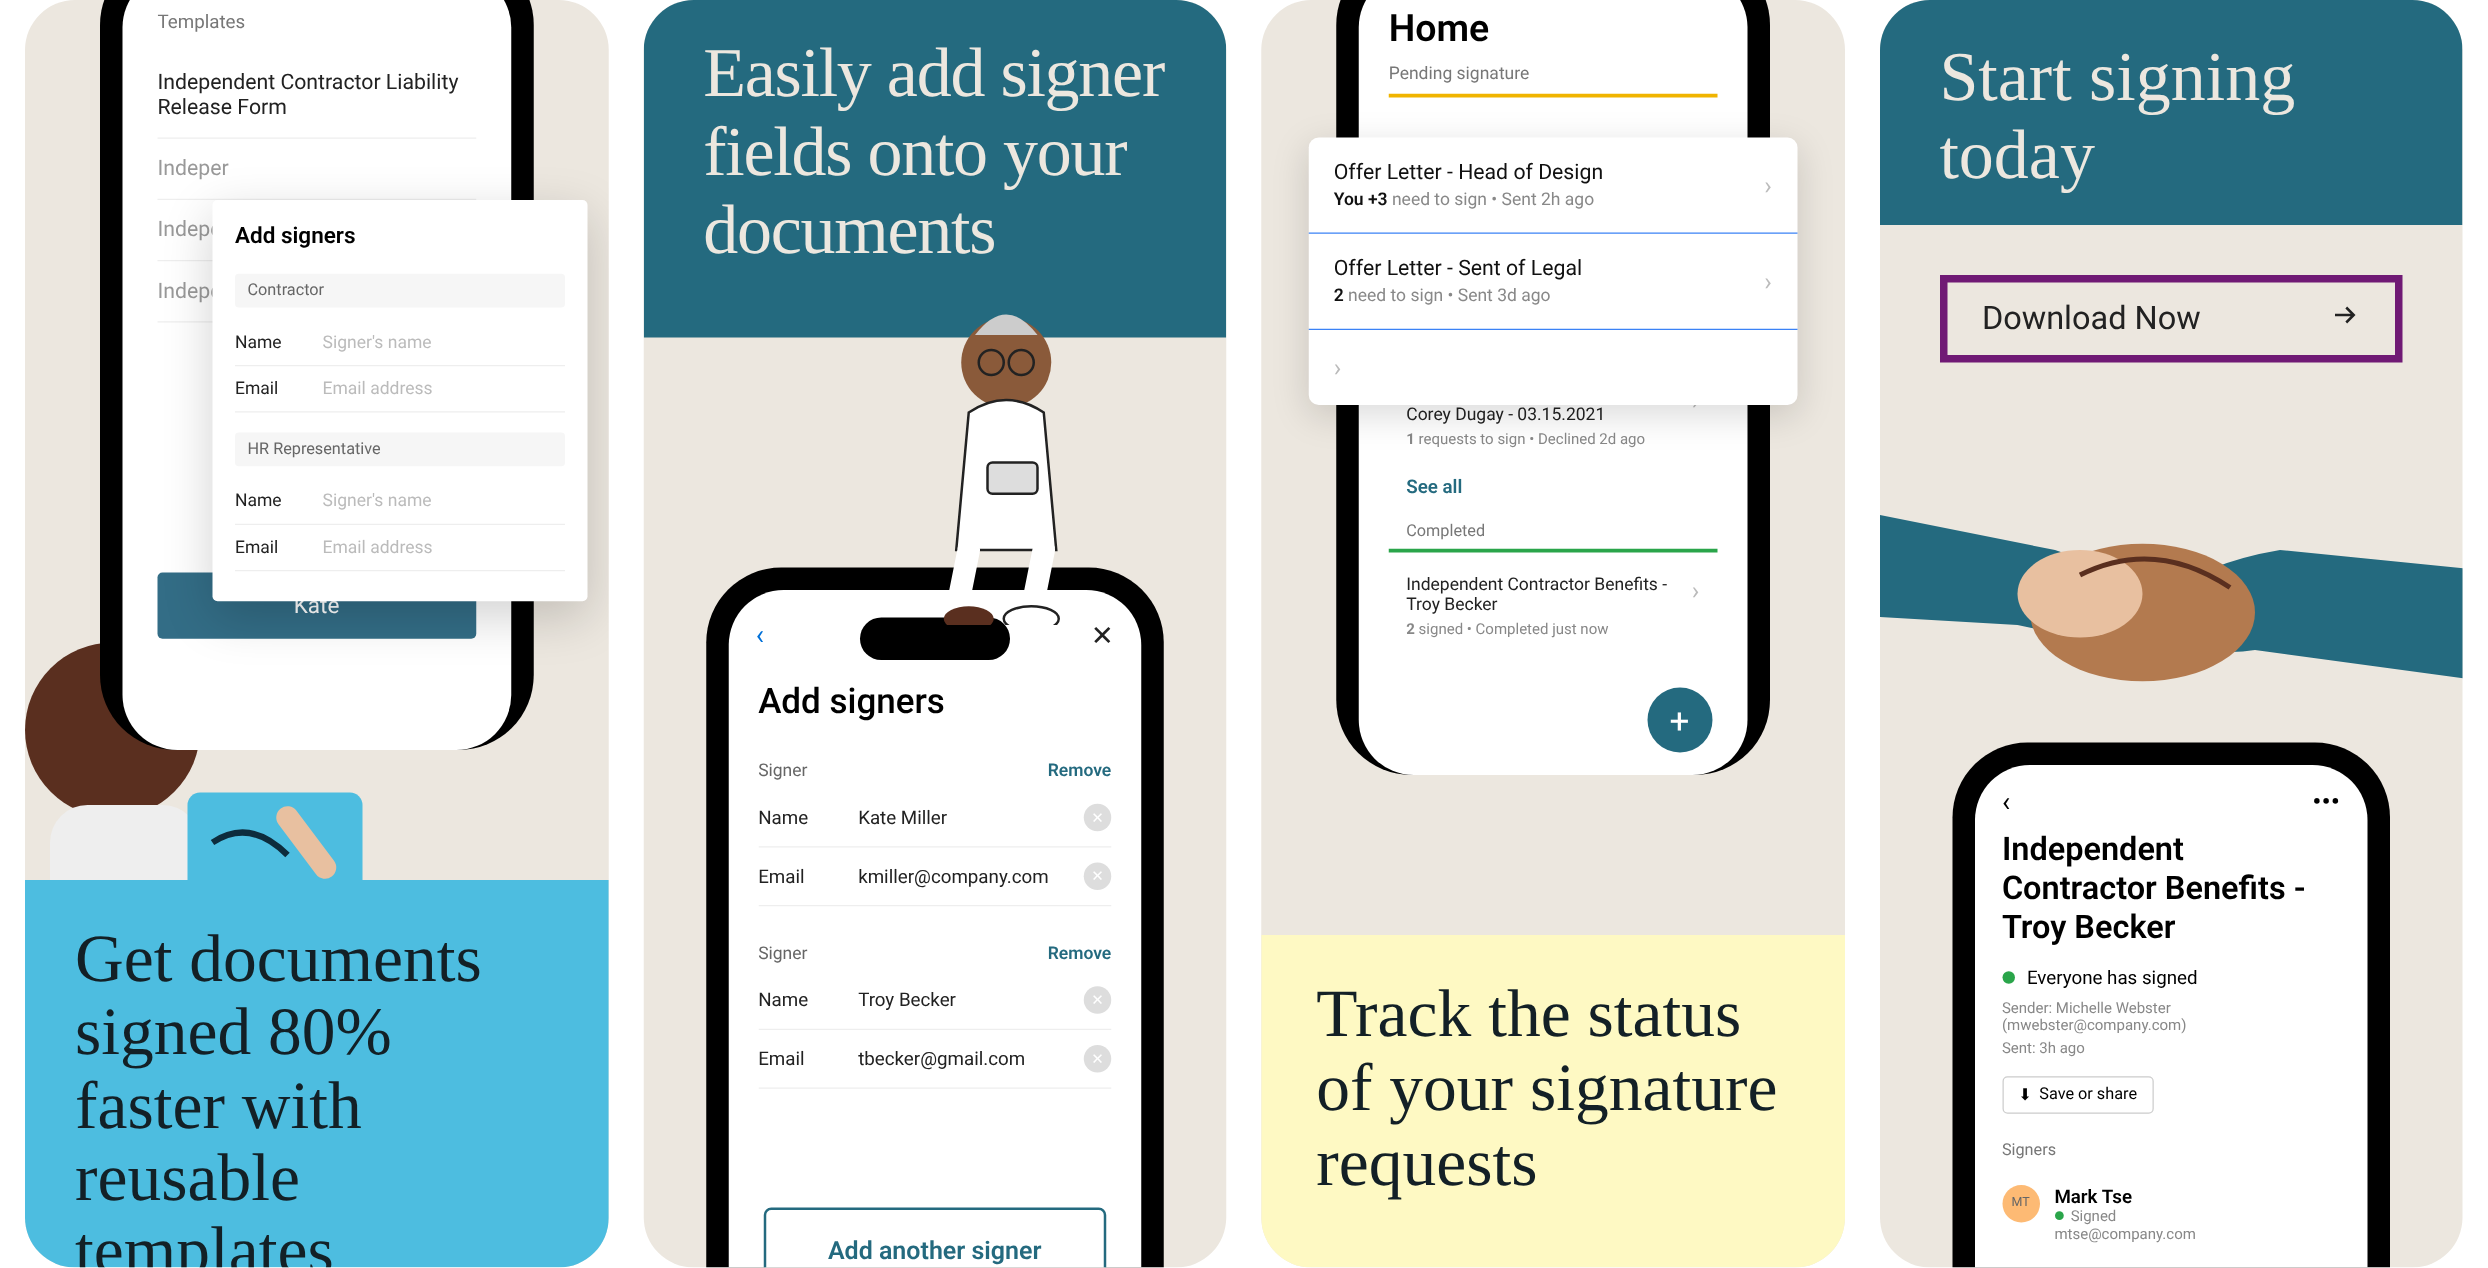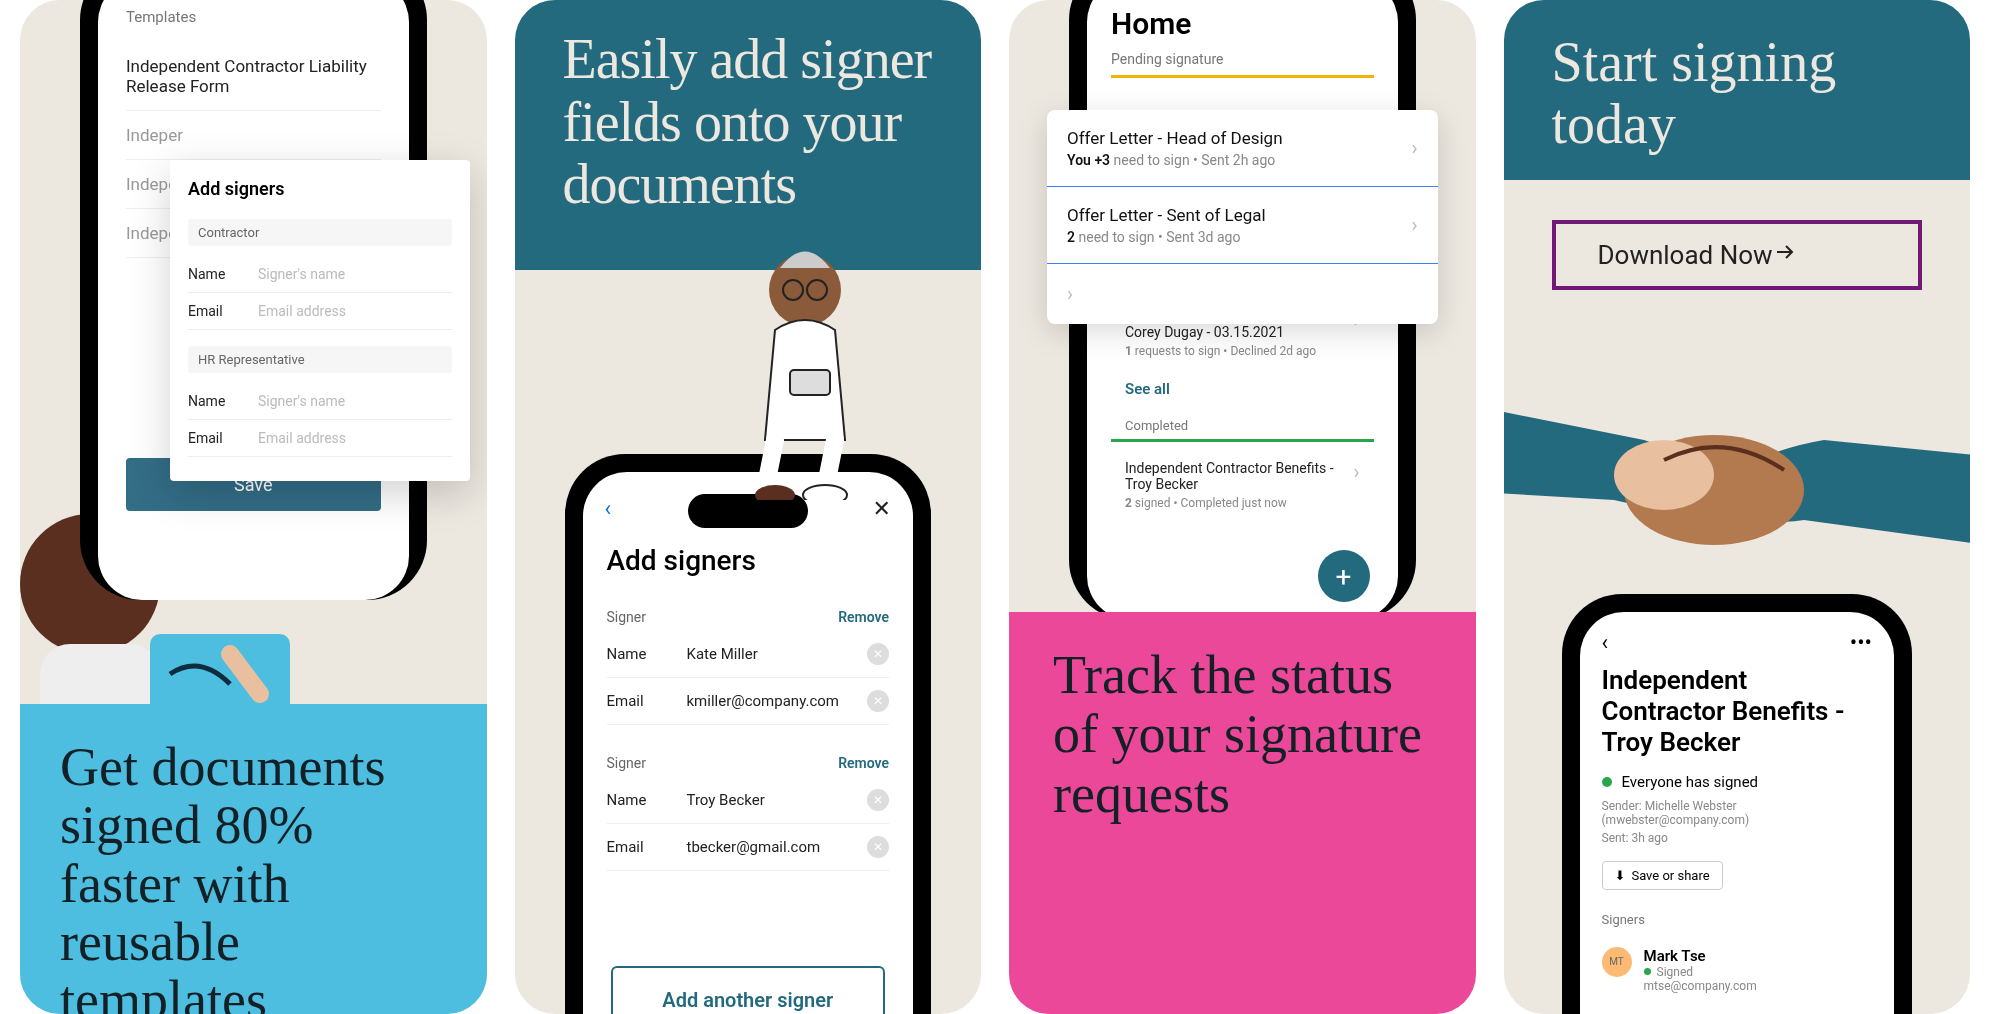--- a/index.html
+++ b/index.html
@@ -153,29 +153,29 @@
   .c3-item-sub { font-size:14px; color:#888; }
   .c3-item-sub b { color:#111; font-weight:600; }
   .c3-chev { color:#bbb; font-size:20px; }
   .c3-sub-item { padding:12px 14px; }
   .c3-sub-item .t { font-size:14px; color:#222; margin-bottom:4px; }
   .c3-sub-item .s { font-size:12px; color:#888; }
   .c3-seeall { color:#246a7f; font-size:15px; font-weight:600; padding:10px 14px; }
   .c3-completed { font-size:13px; color:#777; padding:10px 14px 6px 14px; }
   .c3-green { height:3px; background:#2aa54a; margin:0 0 6px 0; }
   .c3-fab { position:absolute; bottom:18px; right:28px; width:52px; height:52px; border-radius:50%; background:#246a7f; color:#fff; display:flex; align-items:center; justify-content:center; font-size:28px; }
-  .c3-bottom { position:absolute; bottom:0; left:0; right:0; height:402px; background:#ec4899; padding:34px 44px; }
+  .c3-bottom { position:absolute; bottom:0; left:0; right:0; height:266px; background:#fef9c3; padding:34px 44px; }
   .c3-bottom-text { font-size:54px; line-height:1.1; font-weight:500; font-family: Georgia, serif; color:#132026; }
   
   .c4-top { height:180px; background:#246a7f; padding:32px 48px; }
   .c4-top-text { font-size:56px; line-height:1.1; color:#ece7df; font-family: Georgia, serif; font-weight:500; }
   .c4-download {
     position:absolute; top:220px; left:48px; right:48px; height:70px;
-    border:4px solid #701a75; display:flex; align-items:center; 
-    padding: 0 42px; font-size:26px; color:#222;
+    border:6px solid #701a75; display:flex; align-items:center; justify-content:space-between;
+    padding: 0 28px; font-size:26px; color:#222;
   }
   .c4-hands { position:absolute; top:340px; left:-40px; right:-40px; height:260px; }
   .c4-phone-outer { position:absolute; bottom:-40px; left:58px; right:58px; height:460px; background:#000; border-radius:60px 60px 0 0; padding:18px 18px 0 18px; }
   .c4-phone { background:#fff; border-radius:44px 44px 0 0; height:100%; padding:18px 22px 0 22px; overflow:hidden; position:relative; }
   .c4-nav { display:flex; justify-content:space-between; font-size:22px; margin-bottom:10px; }
   .c4-doc-title { font-size:26px; font-weight:600; line-height:1.2; margin-bottom:14px; }
   .c4-status { display:flex; align-items:center; font-size:15px; margin-bottom:8px; }
   .c4-dot { width:10px; height:10px; border-radius:50%; background:#2aa54a; margin-right:10px; }
   .c4-meta { font-size:12px; color:#888; margin-bottom:4px; }
   .c4-save { display:inline-flex; align-items:center; border:1px solid #ccc; border-radius:4px; padding:6px 12px; font-size:13px; margin-top:12px; }
@@ -200,21 +200,21 @@
     <path d="M230 160 L260 200" stroke="#e8c0a0" stroke-width="18" stroke-linecap="round"></path>
   </svg>
 
   <div class="c1-phone-outer">
     <div class="c1-phone">
       <div class="c1-section">Templates</div>
       <div class="c1-tmpl">Independent Contractor Liability Release Form</div>
       <div class="c1-tmpl" style="color:#999">Indeper</div>
       <div class="c1-tmpl" style="color:#999">Indeper</div>
       <div class="c1-tmpl" style="color:#999">Indeper</div>
-      <div class="c1-next">Save</div>
+      <div class="c1-next">Kate</div>
     </div>
   </div>
 
   <div class="c1-overlay">
     <div class="c1-ov-title">Add signers</div>
     <div class="c1-role">Contractor</div>
     <div class="c1-row">
       <span class="lab">Name</span>
       <span class="ph">Signer's name</span>
     </div>

